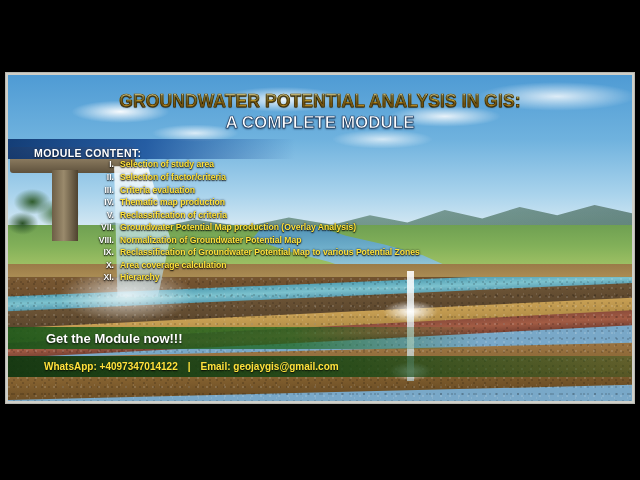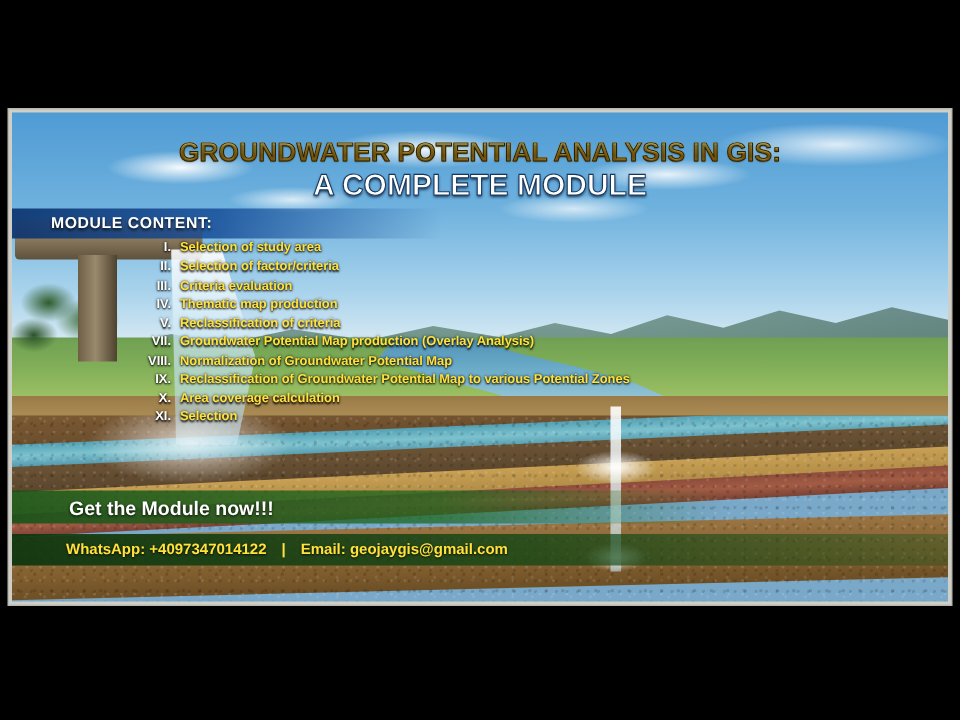--- a/index.html
+++ b/index.html
@@ -126,29 +126,29 @@
   .title-main{
     font-size:17.5px; font-weight:bold; letter-spacing:.1px;
     background:linear-gradient(#fff6bf 6%, #ffd94a 38%, #e8a216 62%, #ffe36b 92%);
     -webkit-background-clip:text; background-clip:text; color:transparent;
     -webkit-text-stroke:.7px #2a2207;
     text-shadow:0 1px 1px rgba(0,0,0,.55);
     white-space:nowrap;
   }
   .title-sub{
     margin-top:1px;
-    font-size:20px; font-weight:bold; color:#ffffff;
+    font-size:17px; font-weight:bold; color:#ffffff;
     -webkit-text-stroke:.7px #17365c;
     text-shadow:0 1px 2px rgba(10,30,60,.85);
     white-space:nowrap;
   }
   .content-banner{
     position:absolute; left:0; top:19.5%; width:46%; height:6.4%;
     background:linear-gradient(90deg, rgba(12,52,110,.92) 0%, rgba(20,74,150,.82) 48%, rgba(36,106,186,0) 100%);
-    display:flex; align-items:center;
+    display:flex; align-items:flex-end;
   }
   .content-banner span{
     margin-left:26px; font-size:10.5px; font-weight:bold; color:#fff;
     letter-spacing:.4px; text-shadow:0 1px 2px rgba(0,0,0,.8);
   }
   .toc{ position:absolute; left:0; top:26.2%; width:100%; }
   .toc-row{ display:flex; align-items:baseline; line-height:1; height:12.55px; }
   .toc-num{
     width:106px; text-align:right; flex:0 0 106px;
     font-size:8.6px; font-weight:bold; color:#ffffff;
@@ -256,21 +256,21 @@
         <div class="toc-row">
           <div class="toc-num">IX.</div>
           <div class="toc-txt">Reclassification of Groundwater Potential Map to various Potential Zones</div>
         </div>
         <div class="toc-row">
           <div class="toc-num">X.</div>
           <div class="toc-txt">Area coverage calculation</div>
         </div>
         <div class="toc-row">
           <div class="toc-num">XI.</div>
-          <div class="toc-txt">Selection</div>
+          <div class="toc-txt">Hierarchy</div>
         </div>
       </div>
 
       <div class="cta-bar">
         <span>Get the Module now!!!</span>
       </div>
 
       <div class="contact-bar">
         <span class="c-txt c-wa">WhatsApp: +4097347014122</span>
         <span class="c-sep">|</span>

